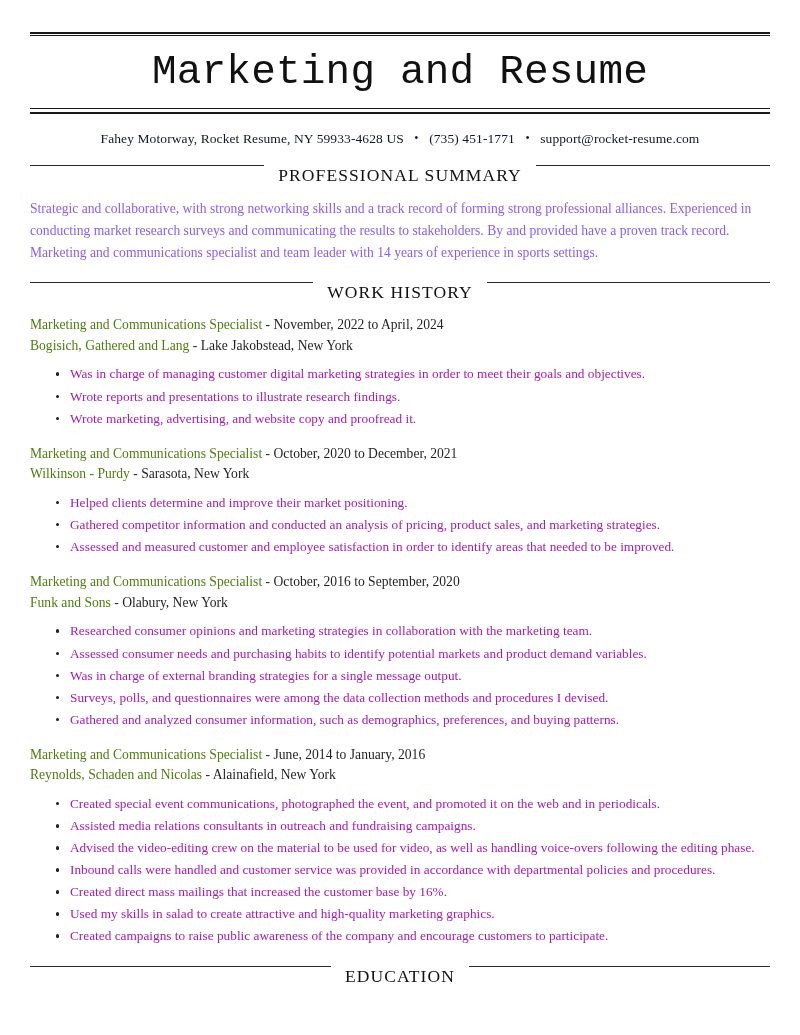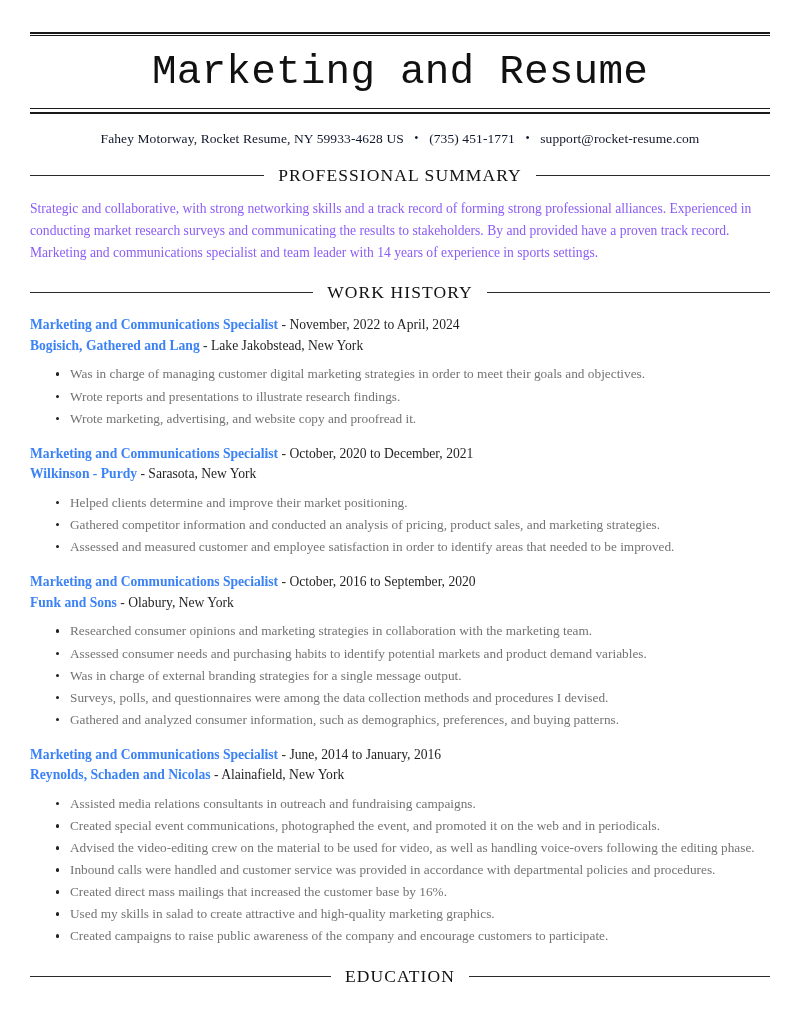--- a/index.html
+++ b/index.html
@@ -57,21 +57,20 @@
     display: inline-block;
     padding: 0 7px;
     font-size: 12px;
     position: relative;
     top: -1px;
   }
 
   
   .section-head {
     display: flex;
-    align-items: center;
     margin-top: 18px;
     margin-bottom: 12px;
   }
   .section-head .rule {
     flex: 1 1 auto;
     height: 0;
     border-top: 1.3px solid #2a2a2a;
   }
   .section-head .title {
     flex: 0 0 auto;
@@ -91,33 +90,33 @@
     margin: 0 0 4px 0;
   }
 
   
   .job { margin-bottom: 14px; }
   .job-line {
     font-size: 13.6px;
     line-height: 1.52;
     color: #1f1f1f;
   }
-  .job-line b { font-weight: bold; color: #3b82f6; }
+  .job-line b { font-weight: normal; color: #4d7c0f; }
   .dash { color: #2b2b2b; }
   ul.bullets {
     list-style: none;
     margin: 7px 0 0 0;
     padding: 0;
   }
   ul.bullets li {
     position: relative;
     padding-left: 22px;
     font-size: 13.3px;
     line-height: 1.66;
-    color: #737373;
+    color: #a21caf;
   }
   ul.bullets li::before {
     content: "";
     position: absolute;
     left: 8px;
     top: 9px;
     width: 3.4px;
     height: 3.4px;
     border-radius: 50%;
     background: #1f1f1f;
@@ -191,22 +190,22 @@
             <li>Surveys, polls, and questionnaires were among the data collection methods and procedures I devised.</li>
             <li>Gathered and analyzed consumer information, such as demographics, preferences, and buying patterns.</li>
           </ul>
         </div>
       </div>
       <div class="job">
         <div class="job-line"><b>Marketing and Communications Specialist</b><span class="dash"> - </span><span>June, 2014 to January, 2016</span></div>
         <div class="job-line"><b>Reynolds, Schaden and Nicolas</b><span class="dash"> - </span><span>Alainafield, New York</span></div>
         <div class="bullet-list-wrap">
           <ul class="bullets">
+            <li>Created special event communications, photographed the event, and promoted it on the web and in periodicals.</li>
             <li>Assisted media relations consultants in outreach and fundraising campaigns.</li>
-            <li>Created special event communications, photographed the event, and promoted it on the web and in periodicals.</li>
             <li>Advised the video-editing crew on the material to be used for video, as well as handling voice-overs following the editing phase.</li>
             <li>Inbound calls were handled and customer service was provided in accordance with departmental policies and procedures.</li>
             <li>Created direct mass mailings that increased the customer base by 16%.</li>
             <li>Used my skills in salad to create attractive and high-quality marketing graphics.</li>
             <li>Created campaigns to raise public awareness of the company and encourage customers to participate.</li>
           </ul>
         </div>
       </div>
     </div>
 

